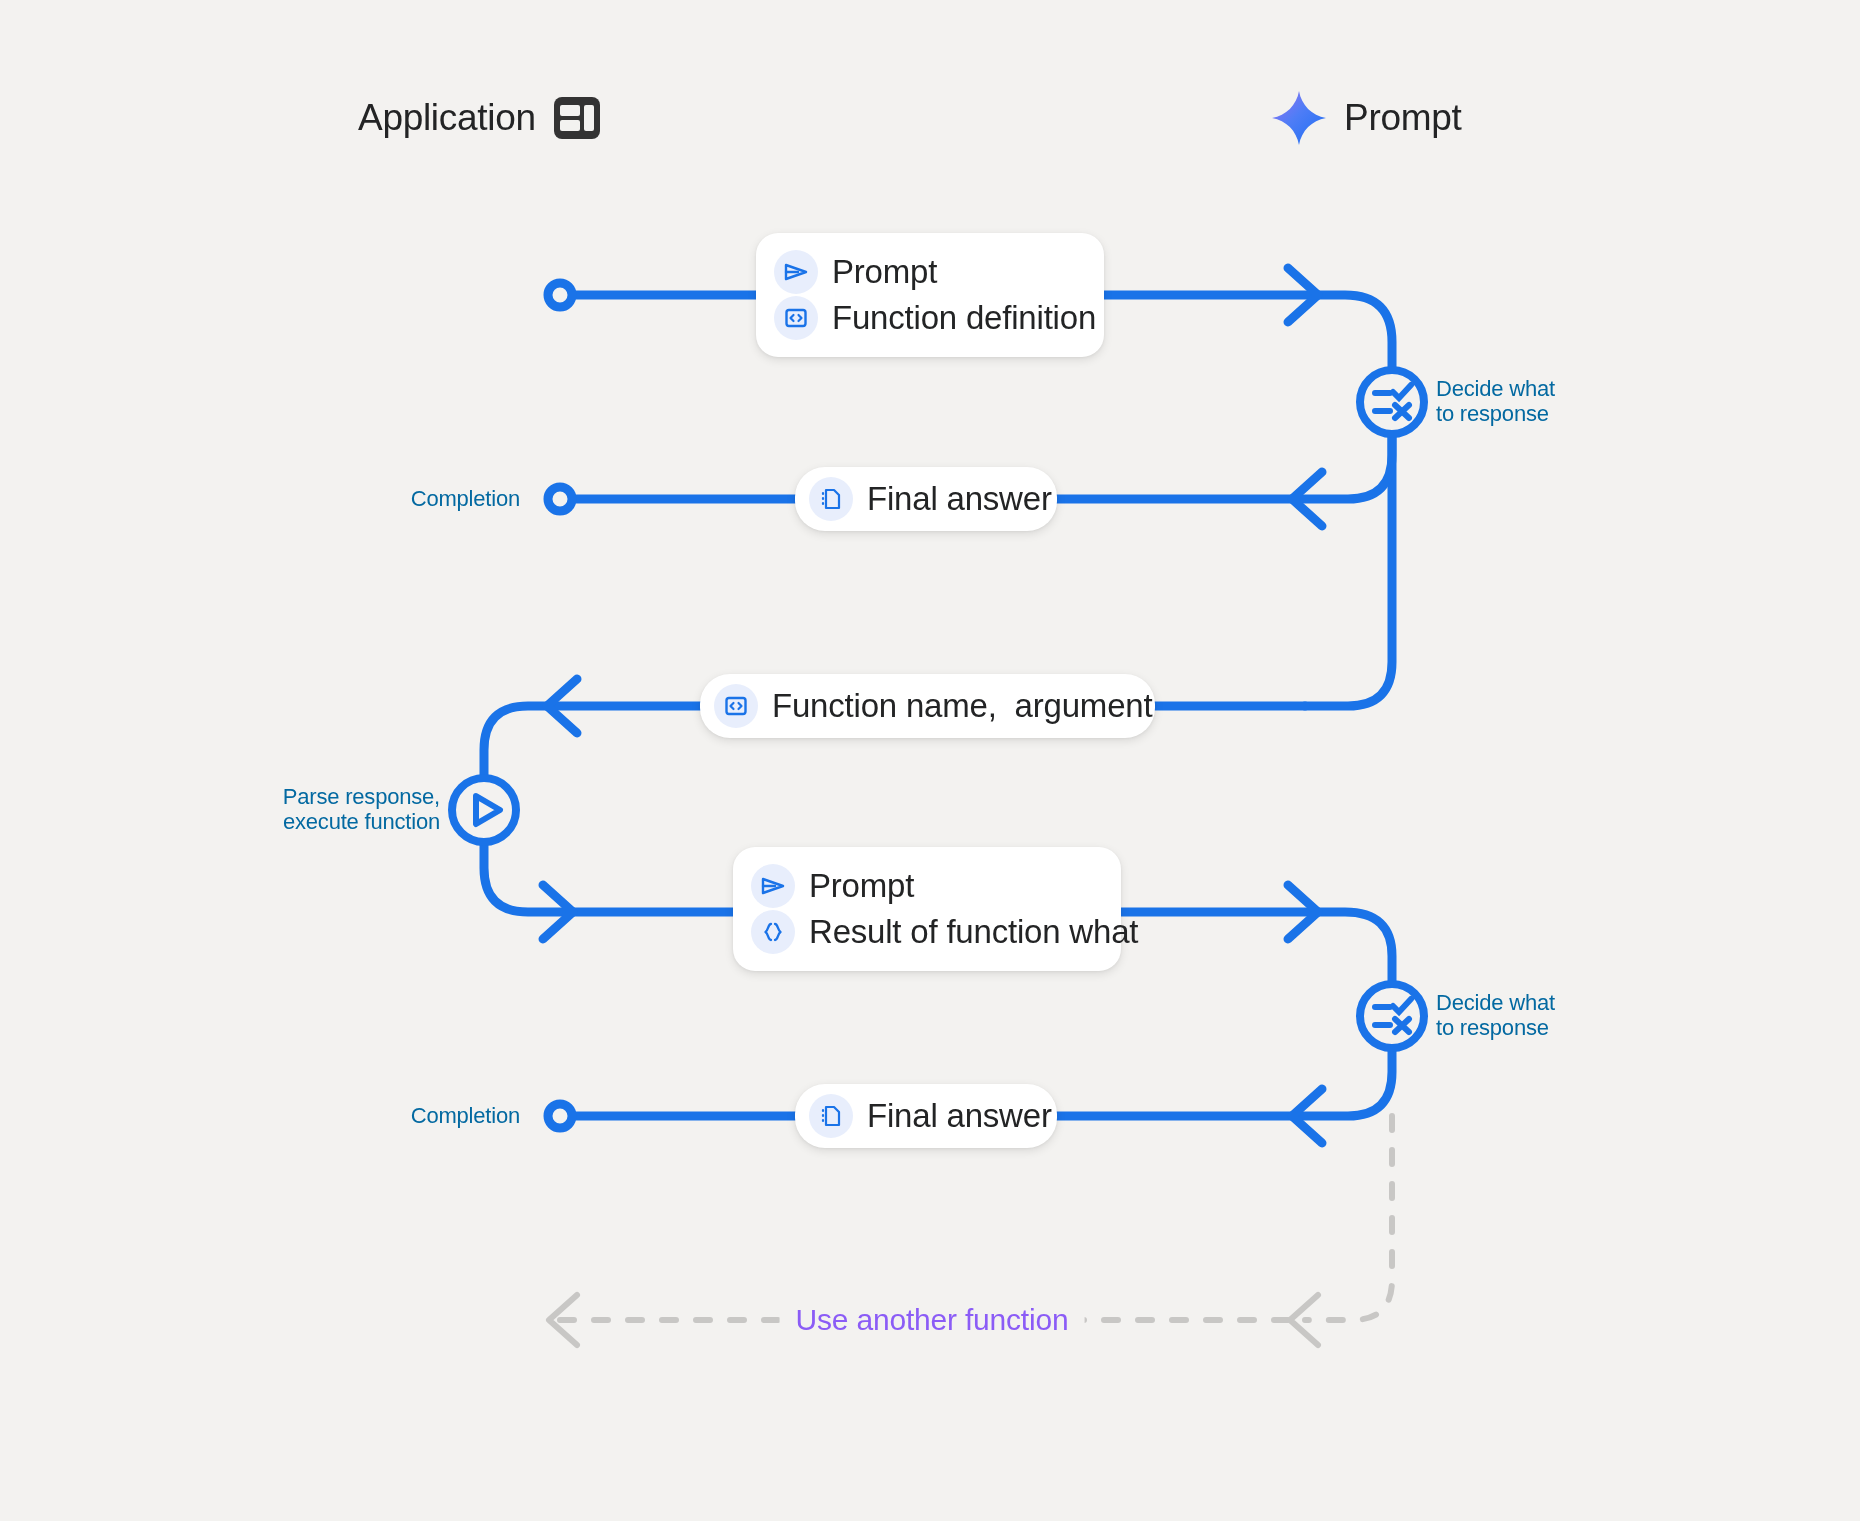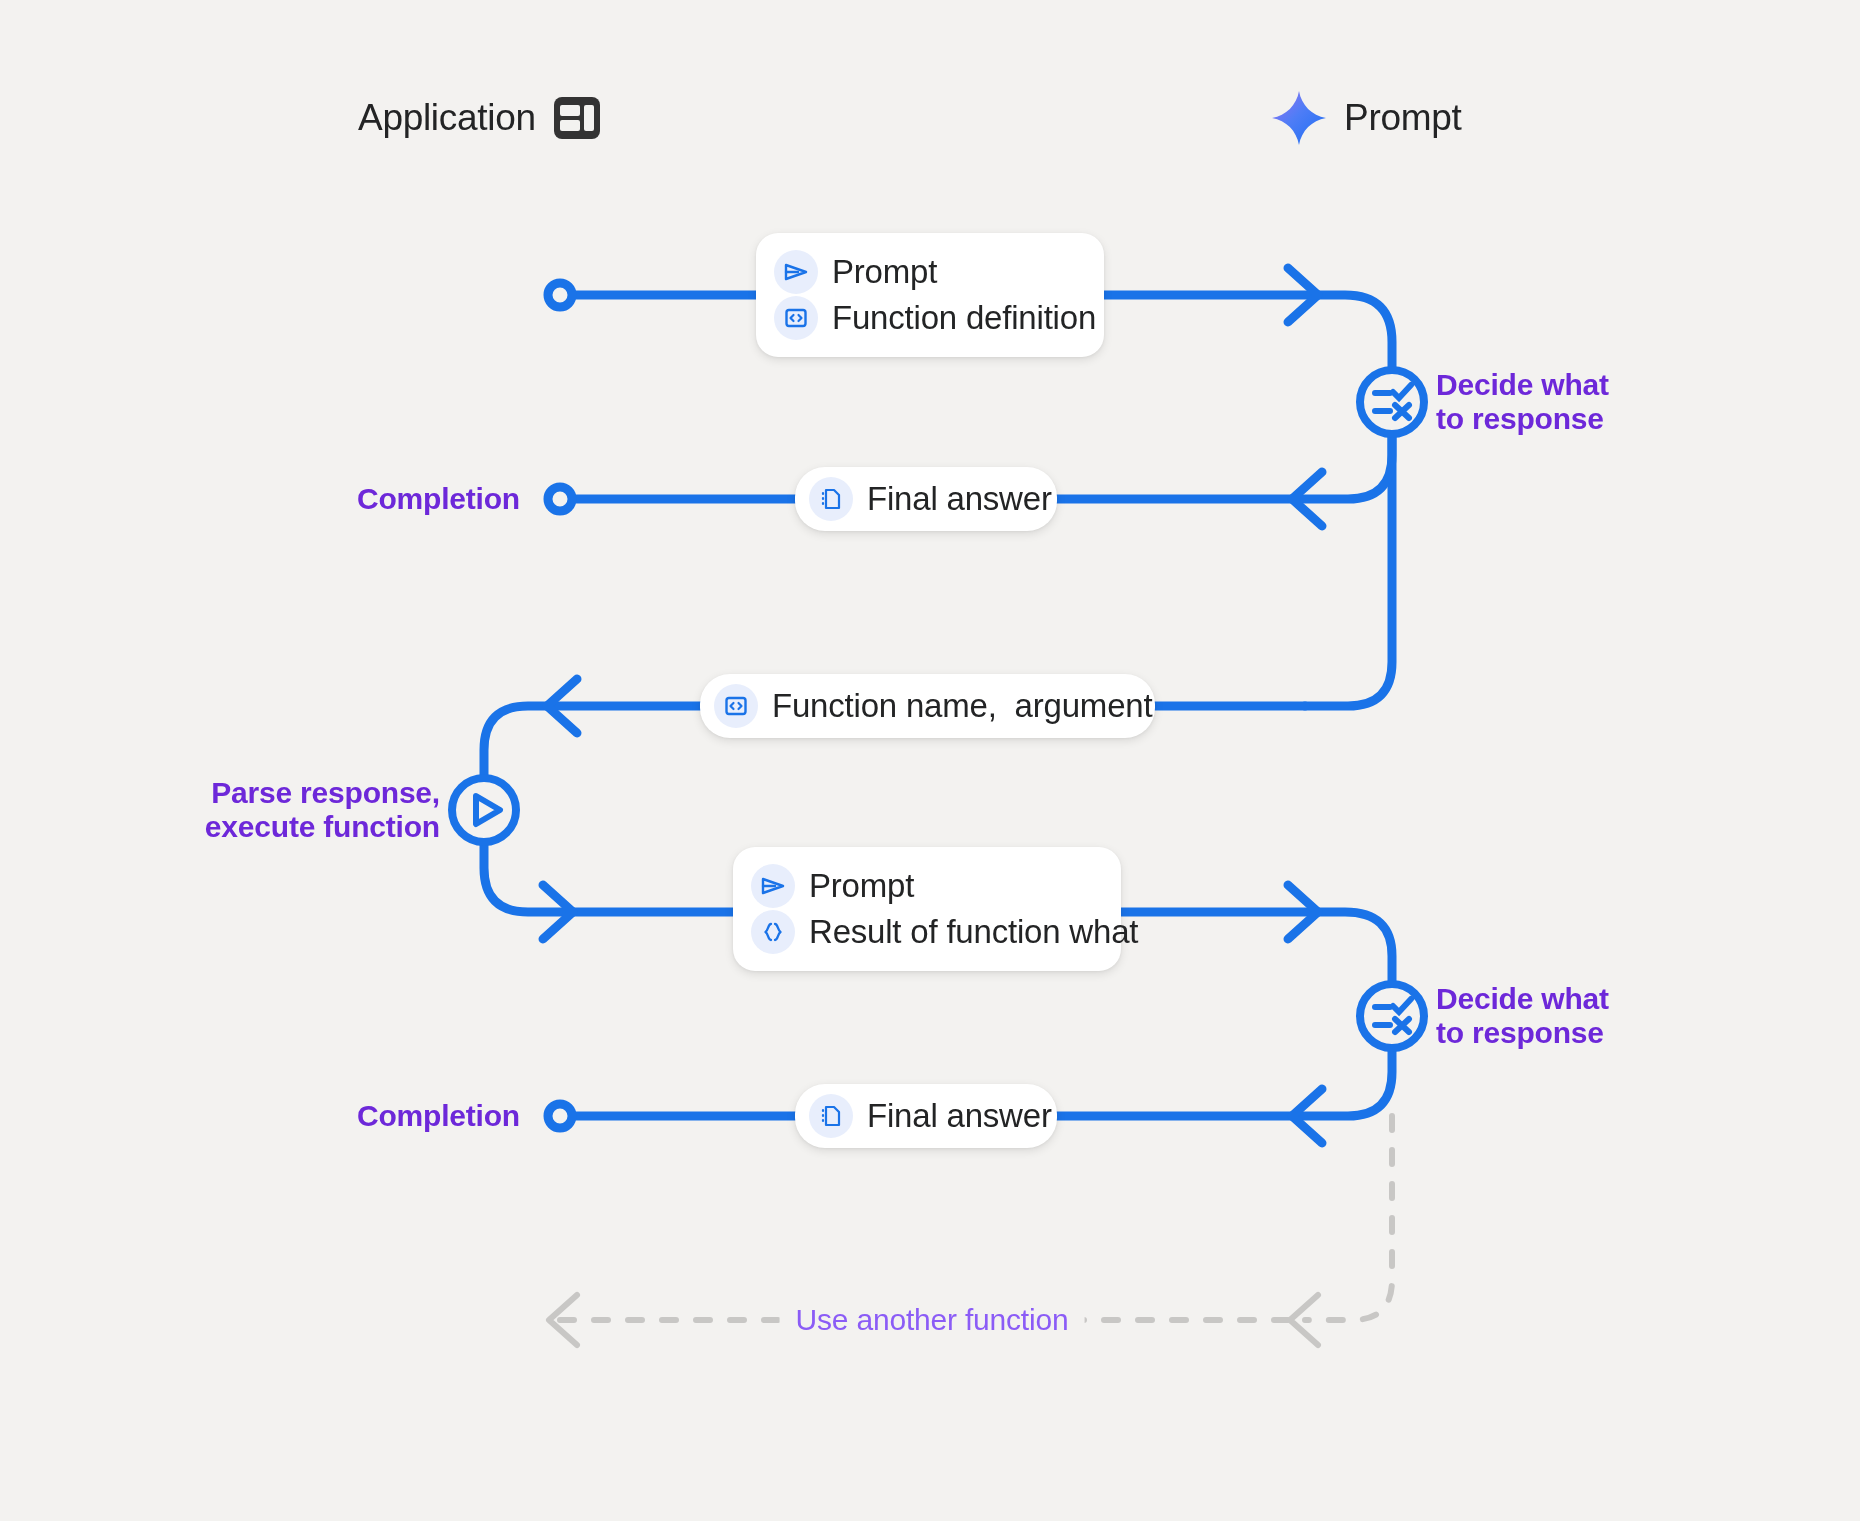--- a/index.html
+++ b/index.html
@@ -40,21 +40,21 @@
     width:44px;height:44px;border-radius:50%;
     background:#e8eefc;
     display:flex;align-items:center;justify-content:center;
     flex:0 0 auto;
   }
   .ibadge svg{width:26px;height:26px;display:block;}
   .rtext{font-size:33px;color:#232425;white-space:pre;letter-spacing:-0.2px;}
 
   
   .annot{
-    position:absolute;color:#6d28d9;font-size:30px;font-weight:700;
+    position:absolute;color:#0369a1;font-size:22px;font-weight:400;
     line-height:1.12;letter-spacing:-0.2px;white-space:pre;
   }
   .annot.right{text-align:left;}
   .annot.left{text-align:right;}
 
   .loop-label{
     position:absolute;font-size:30px;color:#8b5cf6;letter-spacing:-0.2px;
     background:#f3f2f0;padding:0 16px;white-space:nowrap;
   }
 </style>

